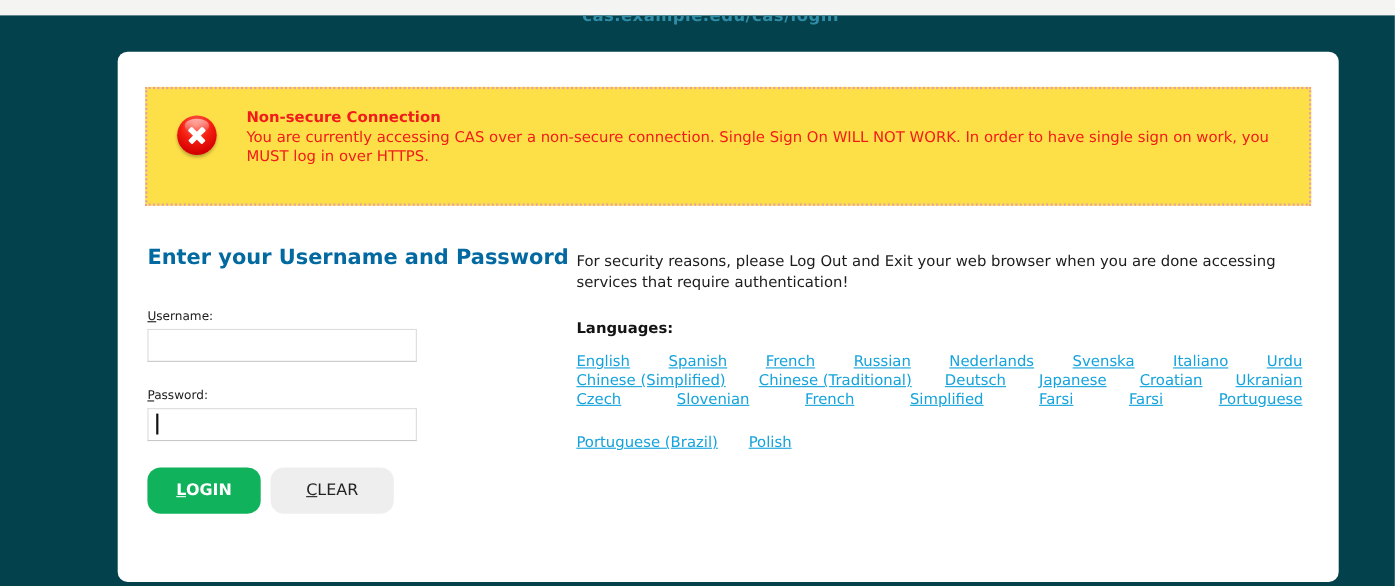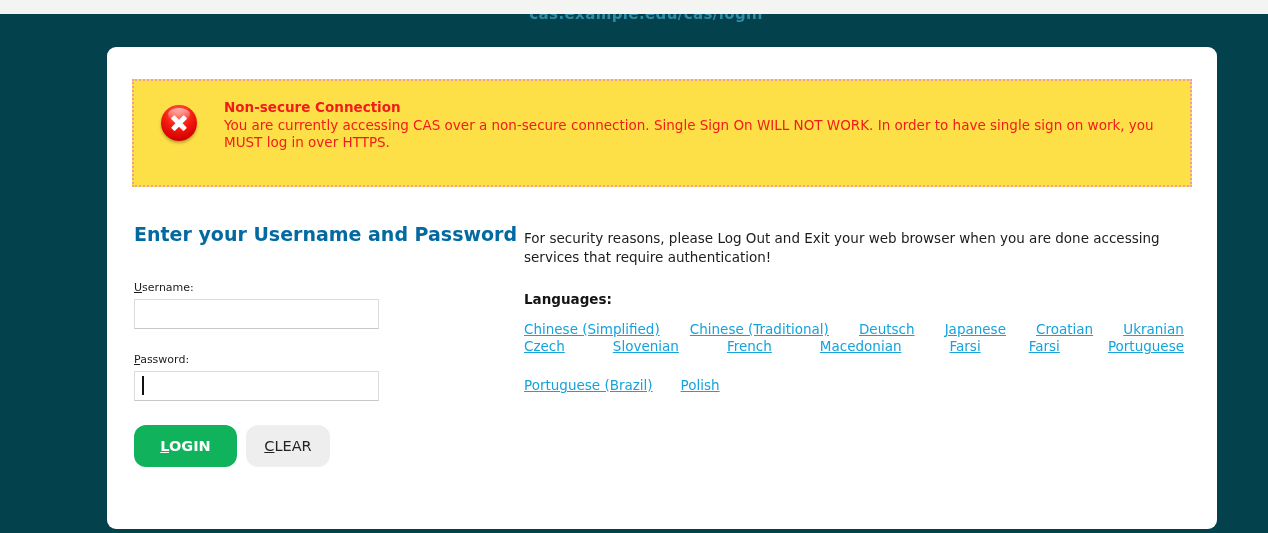--- a/index.html
+++ b/index.html
@@ -193,21 +193,21 @@
   }
   .btn .ak { text-decoration: underline; }
   #login-button {
     width: 103px;
     background: #11b25c;
     color: #ffffff;
     font-weight: bold;
     margin-right: 9px;
   }
   #clear-button {
-    width: 84px;
+    width: 112px;
     background: #eeeeee;
     color: #232323;
     font-weight: normal;
   }
 
   
   #info-col {
     position: absolute;
     left: 417px;
     top: 0;
@@ -281,33 +281,43 @@
           <div id="buttons">
             <button id="login-button" class="btn" type="submit"><span class="ak">L</span><span>OGIN</span></button>
             <button id="clear-button" class="btn" type="reset"><span class="ak">C</span><span>LEAR</span></button>
           </div>
         </div>
 
         <div id="info-col">
           <p id="security-notice">For security reasons, please Log Out and Exit your web browser when you are done accessing services that require authentication!</p>
           <div id="languages-heading">Languages:</div>
           <div id="language-rows">
+              <div class="lang-row spread">
+                <span class="lang-link">English</span>
+                <span class="lang-link">Spanish</span>
+                <span class="lang-link">French</span>
+                <span class="lang-link">Russian</span>
+                <span class="lang-link">Nederlands</span>
+                <span class="lang-link">Svenska</span>
+                <span class="lang-link">Italiano</span>
+                <span class="lang-link">Urdu</span>
+              </div>
               <div class="lang-row spread">
                 <span class="lang-link">Chinese (Simplified)</span>
                 <span class="lang-link">Chinese (Traditional)</span>
                 <span class="lang-link">Deutsch</span>
                 <span class="lang-link">Japanese</span>
                 <span class="lang-link">Croatian</span>
                 <span class="lang-link">Ukranian</span>
               </div>
               <div class="lang-row spread">
                 <span class="lang-link">Czech</span>
                 <span class="lang-link">Slovenian</span>
                 <span class="lang-link">French</span>
-                <span class="lang-link">Macedonian</span>
+                <span class="lang-link">Simplified</span>
                 <span class="lang-link">Farsi</span>
                 <span class="lang-link">Farsi</span>
                 <span class="lang-link">Portuguese</span>
               </div>
               <div class="lang-row left-pack">
                 <span class="lang-link" style="margin-right: 28px;">Portuguese (Brazil)</span>
                 <span class="lang-link">Polish</span>
               </div>
             </div>
         </div>

